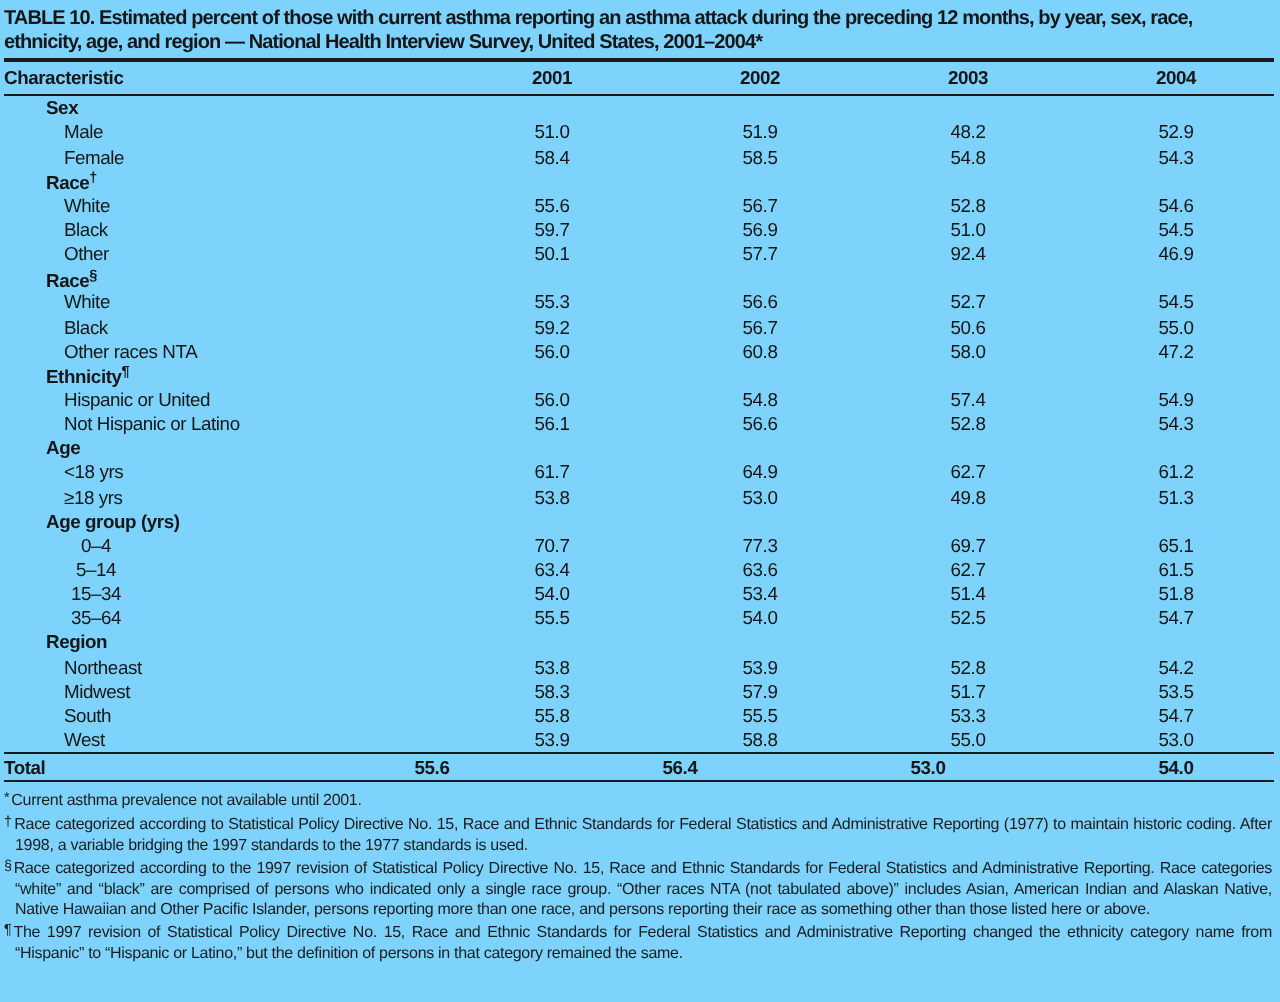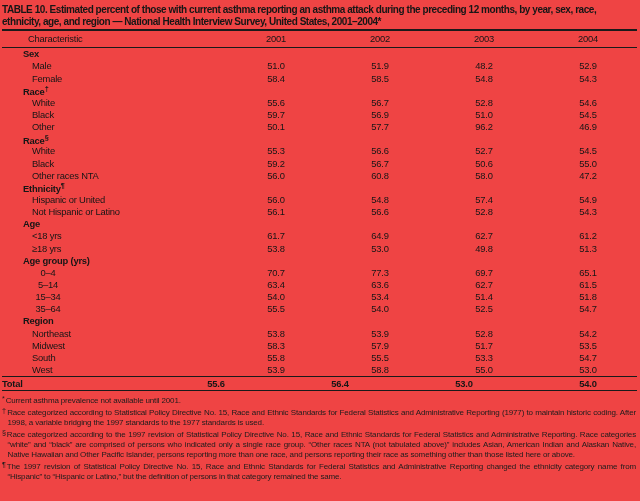--- a/index.html
+++ b/index.html
@@ -1,31 +1,31 @@
 <!DOCTYPE html>
 <html><head>
 <meta charset="utf-8">
 <style>
   html,body { margin:0; padding:0; background:#e8e8e8; }
   .page {
     position:relative; width:640px; height:501px; margin:0 auto;
-    background:#ef4444; color:#161616; overflow:hidden; box-sizing:border-box;
+    background:#7dd3fc; color:#161616; overflow:hidden; box-sizing:border-box;
     font-family:"Liberation Sans", sans-serif;
   }
   .title {
     padding:4px 3px 0 2px; font-weight:bold;
     font-size:10px; line-height:11.6px; letter-spacing:-0.45px;
   }
   .rule { background:#1a1a1a; margin:0 3px 0 2px; }
   .rule-title  { height:1.6px; margin-top:2px; }
   .rule-thin   { height:1px; }
   .rule-bottom { height:1.8px; }
 
   .row, .hdr-row { display:flex; align-items:center; }
-  .hdr-row { height:16px; font-weight:normal; font-size:9.4px; letter-spacing:-0.2px;padding-left:26px; }
+  .hdr-row { height:16px; font-weight:bold; font-size:9.4px; letter-spacing:-0.2px; }
   .cell-label { flex:1; white-space:nowrap; padding-left:2px; }
   .cell-val { width:104px; text-align:center; white-space:nowrap; }
 
   .tbody { font-size:9.4px; letter-spacing:-0.2px;margin-left:21px; }
   .tbody .row { height:12.15px; }
   .section-row .cell-label { font-weight:bold; }
   .data-row .cell-label { padding-left:11px; }
   .row.centered .cell-label { padding-left:0;text-decoration:underline; }
   .row.centered .lbl-text { display:inline-block; width:54px; text-align:center; }
   .sup { font-size:7.3px; vertical-align:3.5px; letter-spacing:0; }
@@ -98,21 +98,21 @@
         <div class="cell-label"><span class="lbl-text">Black</span></div>
         <div class="cell-val">59.7</div>
         <div class="cell-val">56.9</div>
         <div class="cell-val">51.0</div>
         <div class="cell-val">54.5</div>
       </div>
       <div class="row data-row">
         <div class="cell-label"><span class="lbl-text">Other</span></div>
         <div class="cell-val">50.1</div>
         <div class="cell-val">57.7</div>
-        <div class="cell-val">96.2</div>
+        <div class="cell-val">92.4</div>
         <div class="cell-val">46.9</div>
       </div>
       <div class="row section-row">
         <div class="cell-label">Race<span class="sup">§</span></div>
         <div class="cell-val"></div>
         <div class="cell-val"></div>
         <div class="cell-val"></div>
         <div class="cell-val"></div>
       </div>
       <div class="row data-row">

